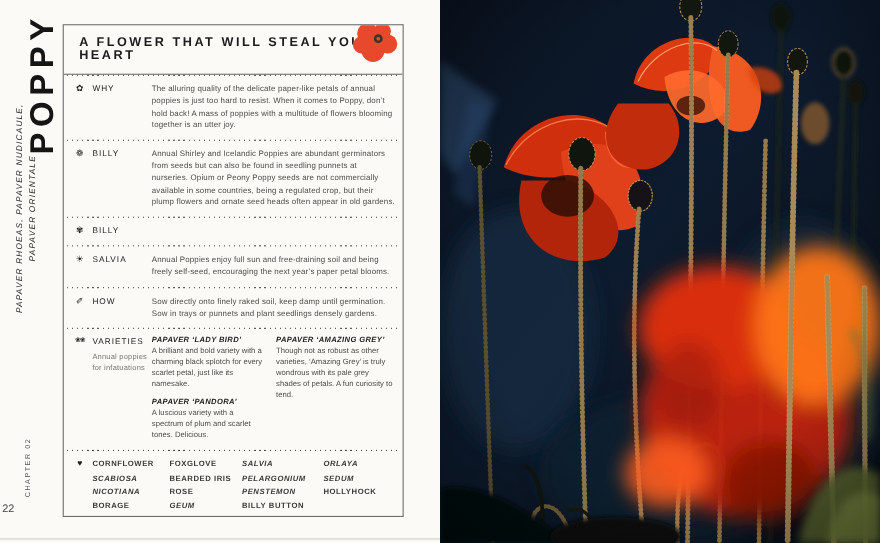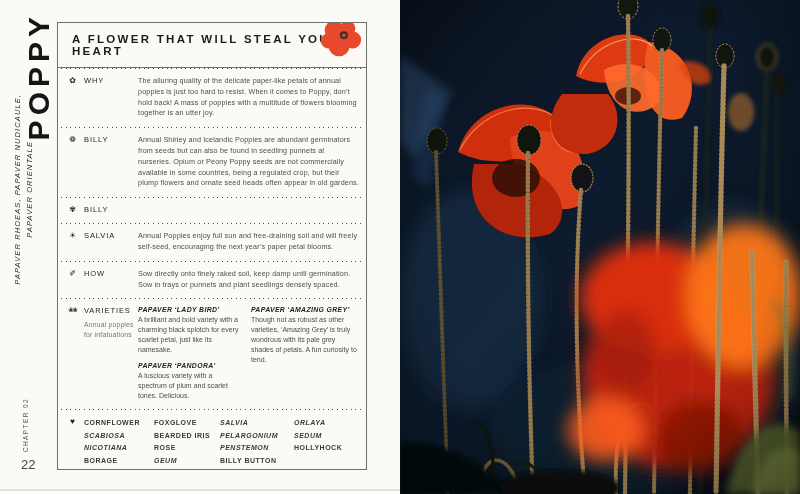--- a/index.html
+++ b/index.html
@@ -10,21 +10,21 @@
   .page-left::after { content:""; position:absolute; left:0; bottom:3px; width:100%; height:2px; background:#e3e2dd; }
 
   
   .v-title { position:absolute; left:22px; top:12px; writing-mode:vertical-rl; transform:rotate(180deg);
              font-size:30px; font-weight:bold; letter-spacing:5px; color:#151515; }
   .v-species { position:absolute; left:12px; top:94px; writing-mode:vertical-rl; transform:rotate(180deg);
                font-size:7.5px; font-style:italic; letter-spacing:1.1px; color:#2a2a2a; text-align:center; line-height:1.6; }
   .v-species div { white-space:nowrap; }
   .v-chapter { position:absolute; left:22px; top:398px; writing-mode:vertical-rl; transform:rotate(180deg);
                font-size:6.5px; letter-spacing:1.4px; color:#555; }
-  .page-num { position:absolute; left:21px; top:457px; font-size:13px; color:#444; }
+  .page-num { position:absolute; left:2px; top:457px; font-size:10px; color:#444; }
 
   
   .card { position:absolute; left:57px; top:22px; width:310px; height:448px; border:1px solid #6f6f6d; overflow:hidden; }
   .card-header { position:relative; height:45px; border-bottom:1px solid #6f6f6d; display:flex; align-items:center; padding-left:14px; }
   .card-header h1 { font-size:11.5px; font-weight:bold; letter-spacing:2.3px; color:#1c1c1c; }
   .poppy-badge { position:absolute; right:2px; top:-7px; width:46px; height:46px; }
 
   .sec { display:grid; grid-template-columns:15px 50px 1fr; column-gap:4px; padding:8px 7px 8px 7px; position:relative; }
   .sec:not(:first-child)::before { content:""; position:absolute; top:0; left:3px; right:3px; height:1px;
        background:repeating-linear-gradient(90deg,#4d4d4d 0 1.1px, transparent 1.1px 4.6px); }
@@ -90,27 +90,27 @@
     </div>
 
     <div class="sec">
       <span class="ic">✾</span>
       <span class="lbl">BILLY</span>
     </div>
 
     <div class="sec">
       <span class="ic">☀</span>
       <span class="lbl">SALVIA</span>
-      <p class="bodytxt">Annual Poppies enjoy full sun and free-draining soil and will freely self-seed, encouraging the next year’s paper petal blooms.</p>
+      <p class="bodytxt">Annual Poppies enjoy full sun and free-draining soil and being freely self-seed, encouraging the next year’s paper petal blooms.</p>
     </div>
 
     <div class="sec">
       <span class="ic">✐</span>
       <span class="lbl">HOW</span>
-      <p class="bodytxt">Sow directly onto finely raked soil, keep damp until germination. Sow in trays or punnets and plant seedlings densely spaced.</p>
+      <p class="bodytxt">Sow directly onto finely raked soil, keep damp until germination. Sow in trays or punnets and plant seedlings densely gardens.</p>
     </div>
 
     <div class="sec">
       <span class="ic small">❀❀</span>
       <div>
         <span class="lbl">VARIETIES</span>
         <span class="sublbl">Annual poppies for infatuations</span>
       </div>
       <div class="vbody">
         <div class="vcol">

